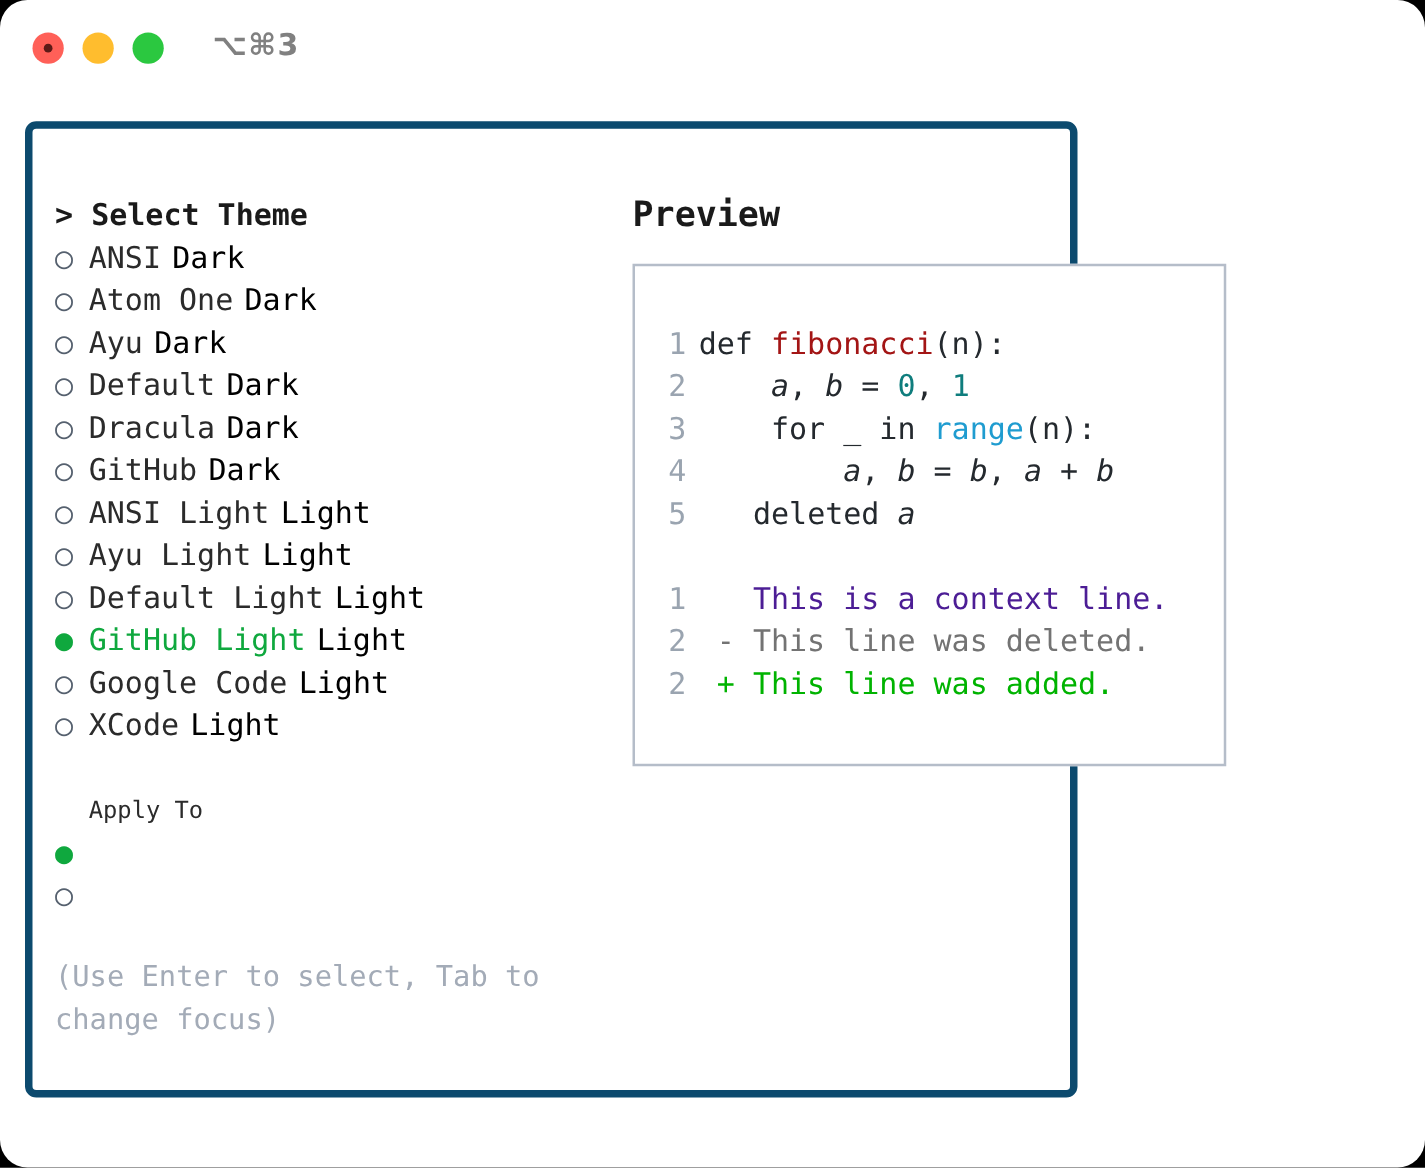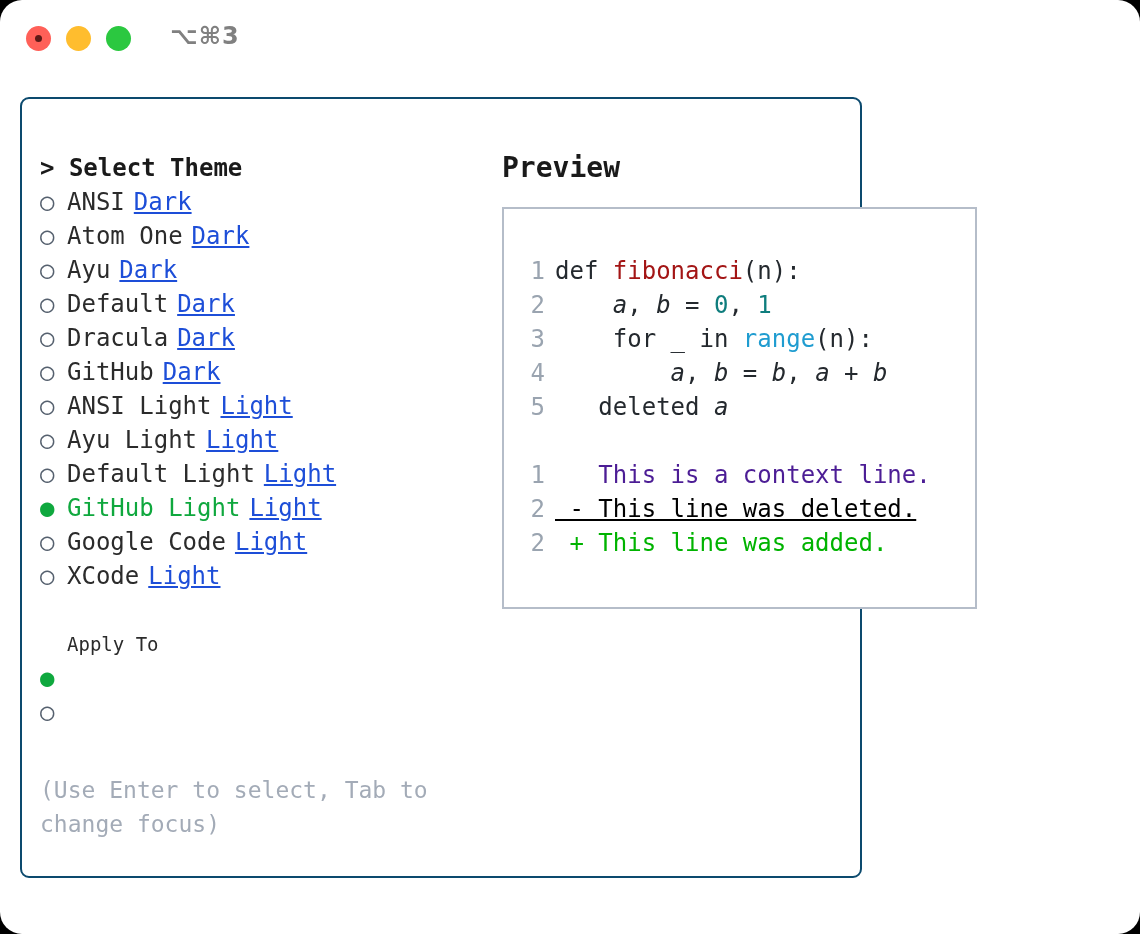--- a/index.html
+++ b/index.html
@@ -60,21 +60,21 @@
     font-family: "DejaVu Sans", sans-serif;
   }
 
   
   #panel {
     position: absolute;
     left: 20px;
     top: 97px;
     width: 842px;
     height: 781px;
-    border: 2px solid #0c4a6e;
+    border: 6px solid #0c4a6e;
     border-radius: 9px;
     box-sizing: border-box;
   }
 
   
   #left-col {
     position: absolute;
     left: 18px;
     top: 52px;
     width: 450px;
@@ -104,37 +104,36 @@
     width: 27px;
     flex: 0 0 27px;
     font-size: 24px;
     line-height: 34px;
   }
   .marker-off { color: #55606e; }
   .marker-on  { color: #0fa83e; }
   .theme-name { color: #2b2b2b; text-align: right; }
   .theme-row.selected .theme-name { color: #0fa83e; }
   .theme-tag {
-    color: #1d4ed8;
+    color: #000000;
     padding-left: 9px;
-    text-decoration: underline;
   }
 
   #apply-block { margin-top: 34px; }
   .apply-title {
     height: 34px;
     line-height: 34px;
     font-size: 19px;
     color: #2b2b2b;
     padding-left: 27px;
     white-space: pre;
   }
 
   #hint {
-    margin-top: 44px;
+    margin-top: 32px;
     font-size: 23px;
     line-height: 34px;
     color: #a3abb7;
     width: 405px;
     white-space: pre-wrap;
   }
 
   
   #right-col {
     position: absolute;
@@ -185,21 +184,21 @@
     color: #24292e;
   }
   .blank-line { height: 34px; }
 
   .tok-fn   { color: #a31515; }
   .tok-num  { color: #0f7d7d; }
   .tok-call { color: #1f9cd0; }
   .tok-var  { font-style: italic; }
 
   .diff-ctx { color: #4c1d95; }
-  .diff-del { color: #000000; text-decoration: underline; }
+  .diff-del { color: #737373; }
   .diff-add { color: #00b300; }
 </style>
 </head>
 <body>
 
 <div id="window">
 
   <div id="titlebar">
     <div class="dot dot-red"></div>
     <div class="dot dot-yellow"></div>

